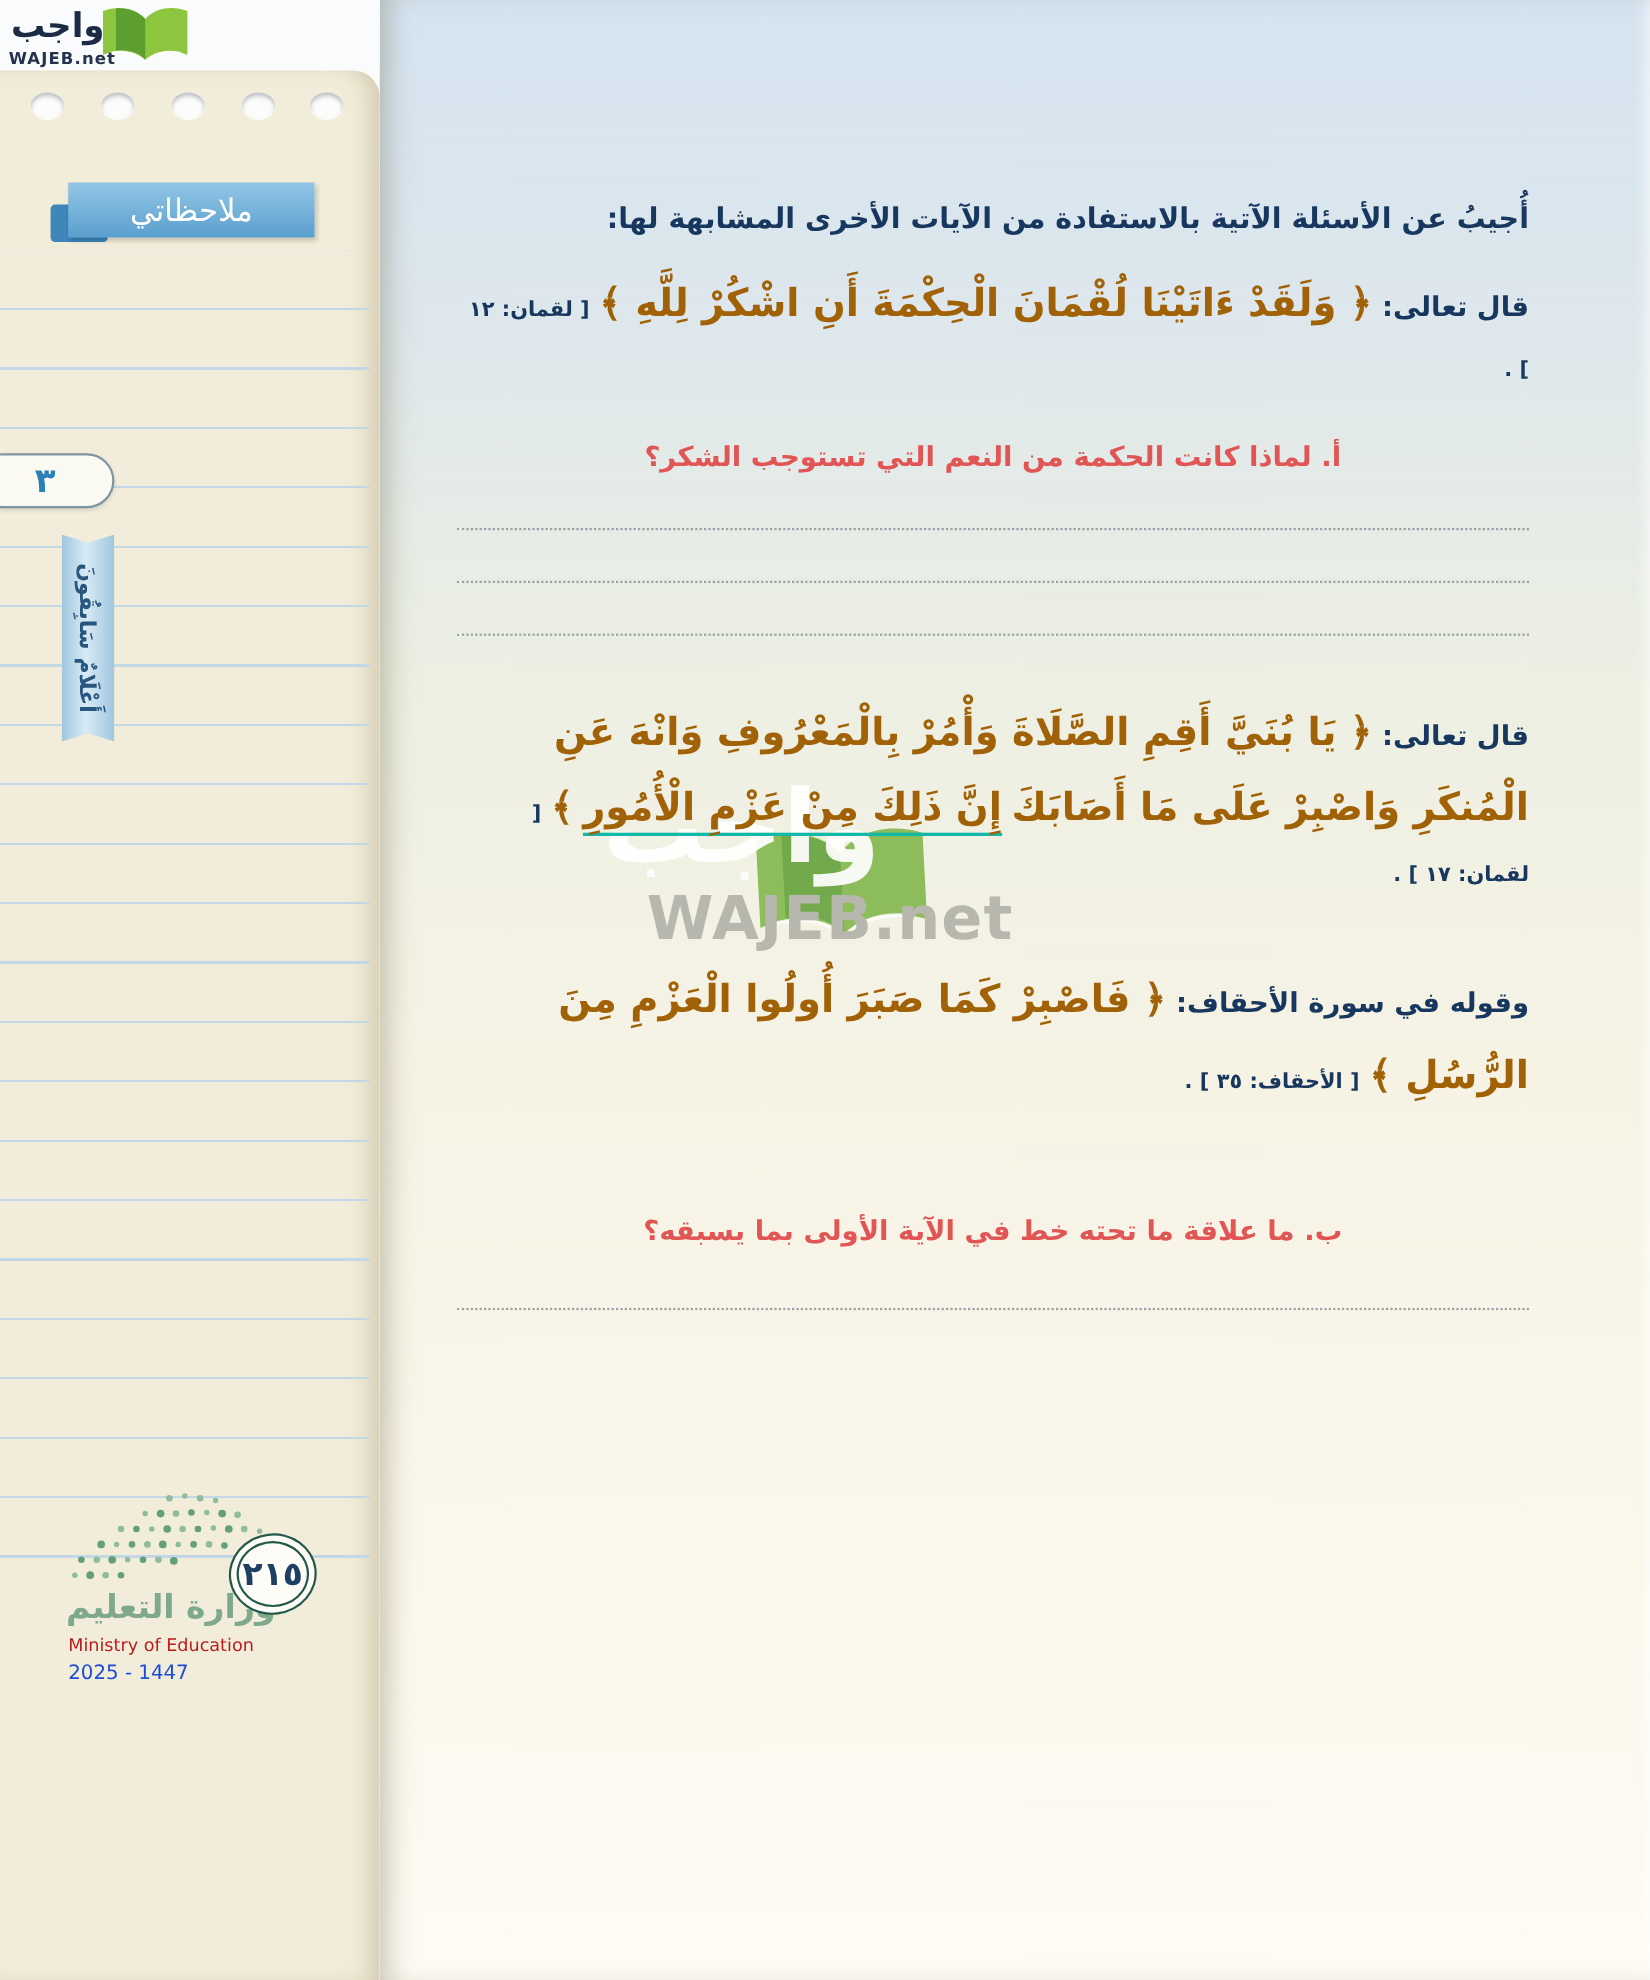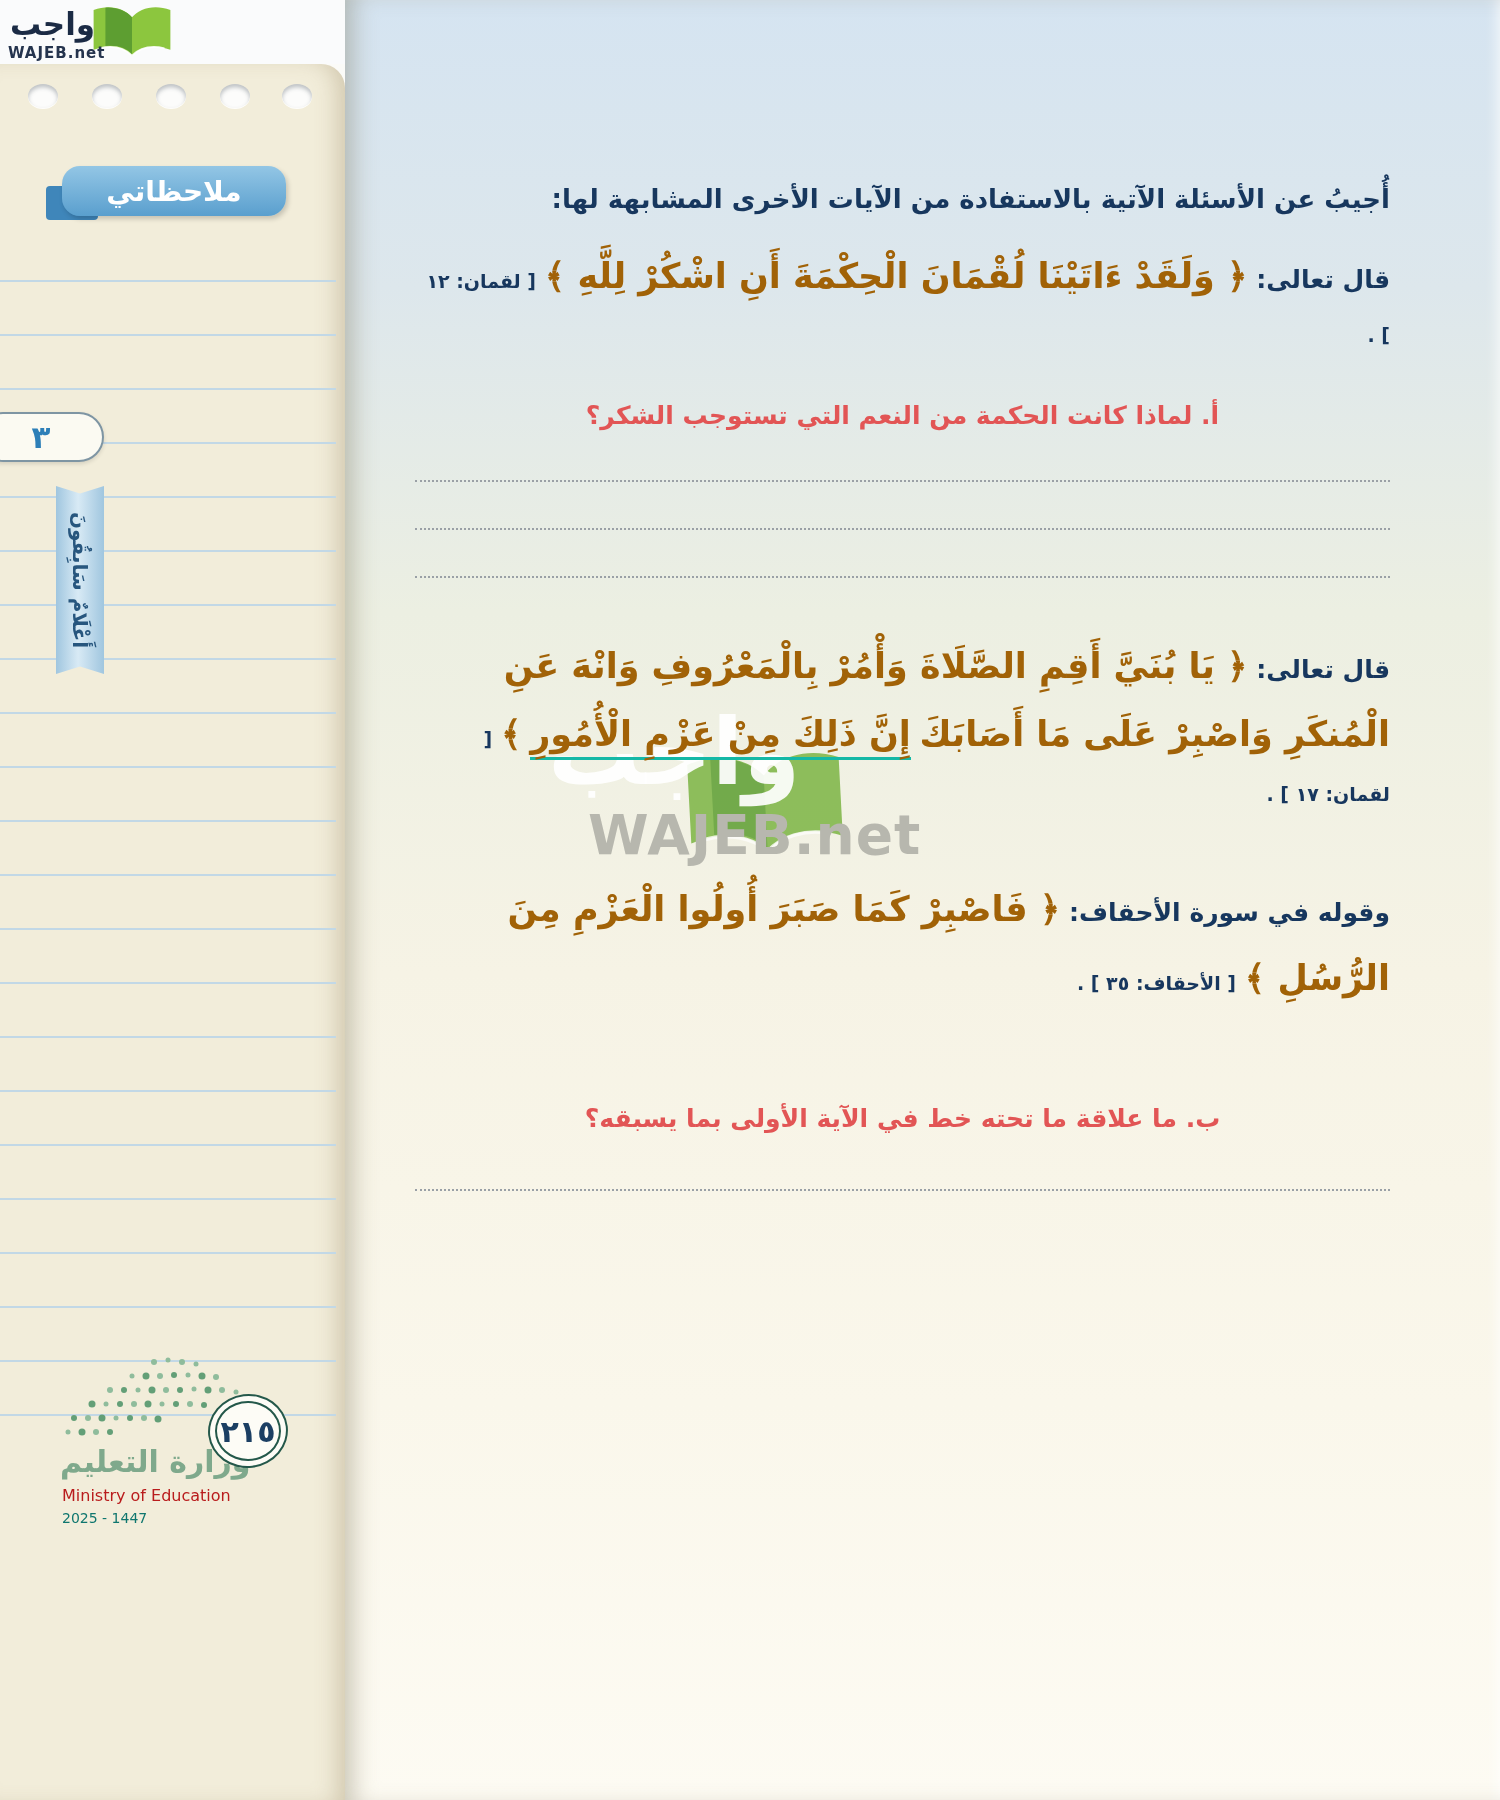--- a/index.html
+++ b/index.html
@@ -30,21 +30,21 @@
     background:repeating-linear-gradient(180deg, rgba(0,0,0,0) 0 52px, #c2d8e6 52px 54px);
   }
   .hole {
     position:absolute; width:30px; height:24px; background:#fcfcfb; border-radius:50%;
     box-shadow:inset 0 3px 4px rgba(70,80,90,0.35), 0 1px 0 rgba(255,255,255,0.9);
   }
   .notes-tab-tail { position:absolute; left:46px; top:186px; width:52px; height:34px; background:#3f86ba; border-radius:4px; }
   .notes-tab {
     position:absolute; left:62px; top:166px; width:224px; height:50px;
     background:linear-gradient(180deg,#93c6e5 0%,#5a9fce 100%);
-    border-radius:18px; color:#ffffff; font-size:28px; font-weight:bold;
+    border-radius:1px; color:#ffffff; font-size:28px; font-weight:normal;
     display:flex; align-items:center; justify-content:center;
     box-shadow:2px 3px 5px rgba(0,0,0,0.18);
   }
   .unit-tab {
     position:absolute; left:-22px; top:412px; width:126px; height:50px;
     background:#fbfaf2; border:2px solid #7e95a3; border-radius:28px;
     display:flex; align-items:center; justify-content:center;
     color:#2d7fb8; font-size:31px; font-weight:bold;
     box-shadow:0 2px 4px rgba(0,0,0,0.12);
   }
@@ -54,21 +54,21 @@
     clip-path:polygon(0 0,50% 4%,100% 0,100% 100%,50% 96%,0 100%);
     display:flex; align-items:center; justify-content:center;
     box-shadow:2px 2px 4px rgba(0,0,0,0.15);
   }
   .ribbon-text { transform:rotate(90deg); white-space:nowrap; color:#27567e; font-size:20px; font-weight:bold; letter-spacing:1px; }
 
   
   .moe-dots { position:absolute; left:58px; top:1352px; width:200px; height:92px; }
   .moe-name { position:absolute; left:60px; top:1444px; color:#7fa98c; font-size:30px; font-weight:bold; letter-spacing:0.5px; }
   .moe-en   { position:absolute; left:62px; top:1486px; color:#b91c1c; font-size:16px; }
-  .moe-year { position:absolute; left:62px; top:1510px; color:#0f766e; font-size:14px; }
+  .moe-year { position:absolute; left:62px; top:1510px; color:#1d4ed8; font-size:18px; }
   .page-circle {
     position:absolute; left:208px; top:1394px; width:80px; height:74px;
     border:2.5px solid #24584a; border-radius:50%; background:#fdfcf6;
     transform:rotate(-7deg);
     display:flex; align-items:center; justify-content:center;
   }
   .page-circle-inner {
     width:66px; height:60px; border:2px solid #24584a; border-radius:50%;
     display:flex; align-items:center; justify-content:center;
     color:#1c3f63; font-size:30px; font-weight:bold; transform:rotate(7deg);

